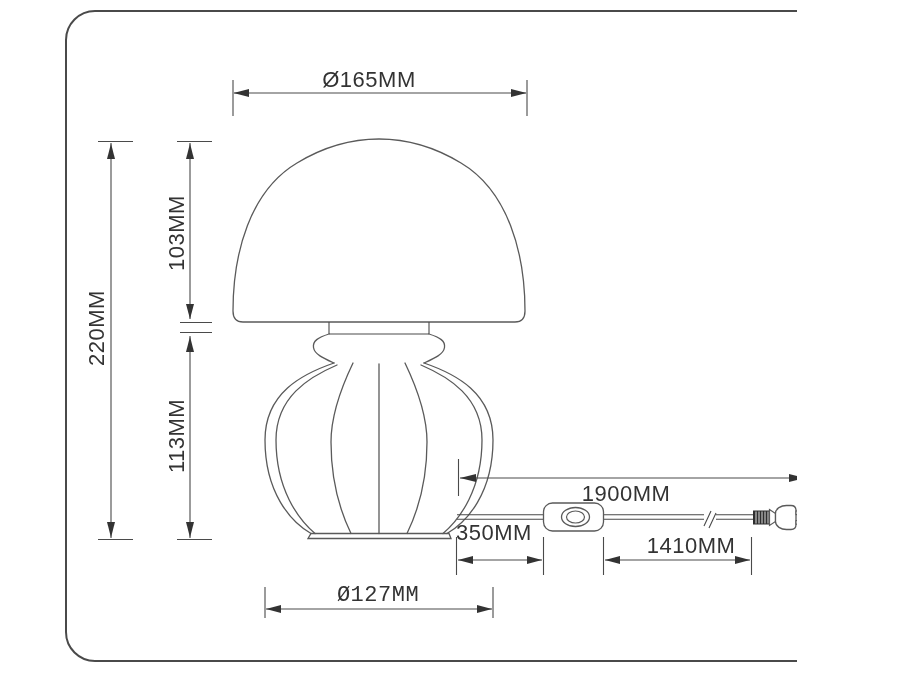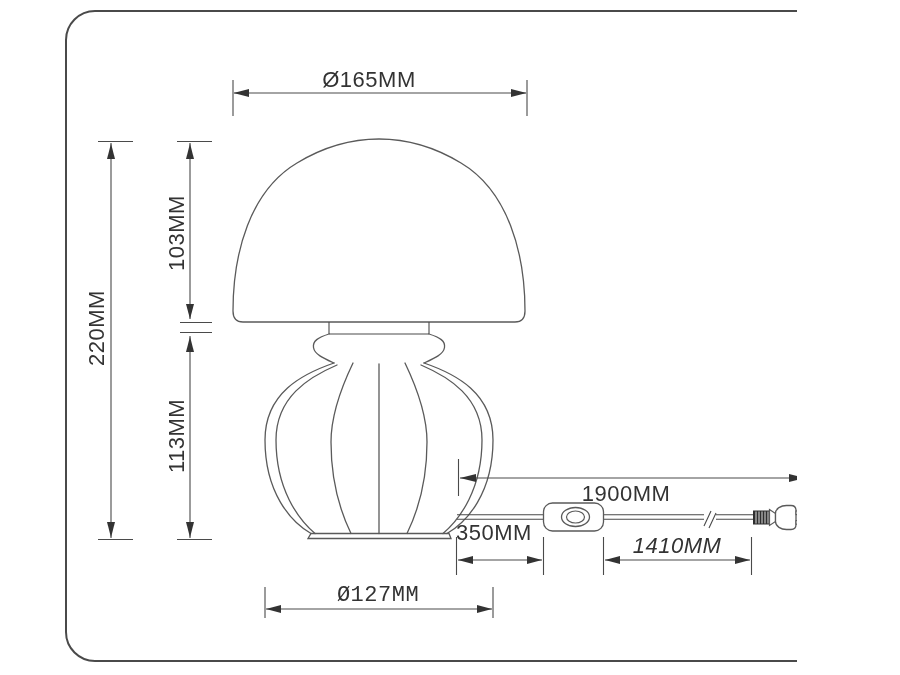--- a/index.html
+++ b/index.html
@@ -122,17 +122,17 @@
   <div class="dim-label vert" style="left:97px;top:328px;">220MM</div>
 
   <div class="dim-label vert" style="left:177px;top:233px;">103MM</div>
 
   <div class="dim-label vert" style="left:177px;top:436px;">113MM</div>
 
   <div class="dim-label" style="left:626px;top:462px;margin-top:32px;">1900MM</div>
 
   <div class="dim-label" style="left:494px;top:533px;">350MM</div>
 
-  <div class="dim-label" style="left:677px;top:546px;font-style:italic;">1410MM</div>
+  <div class="dim-label" style="left:691px;top:546px;">1410MM</div>
 
   <div class="dim-label" style="left:378px;top:596px;font-family:Liberation Mono, monospace;">Ø127MM</div>
 
 </div>
 
 </body></html>

